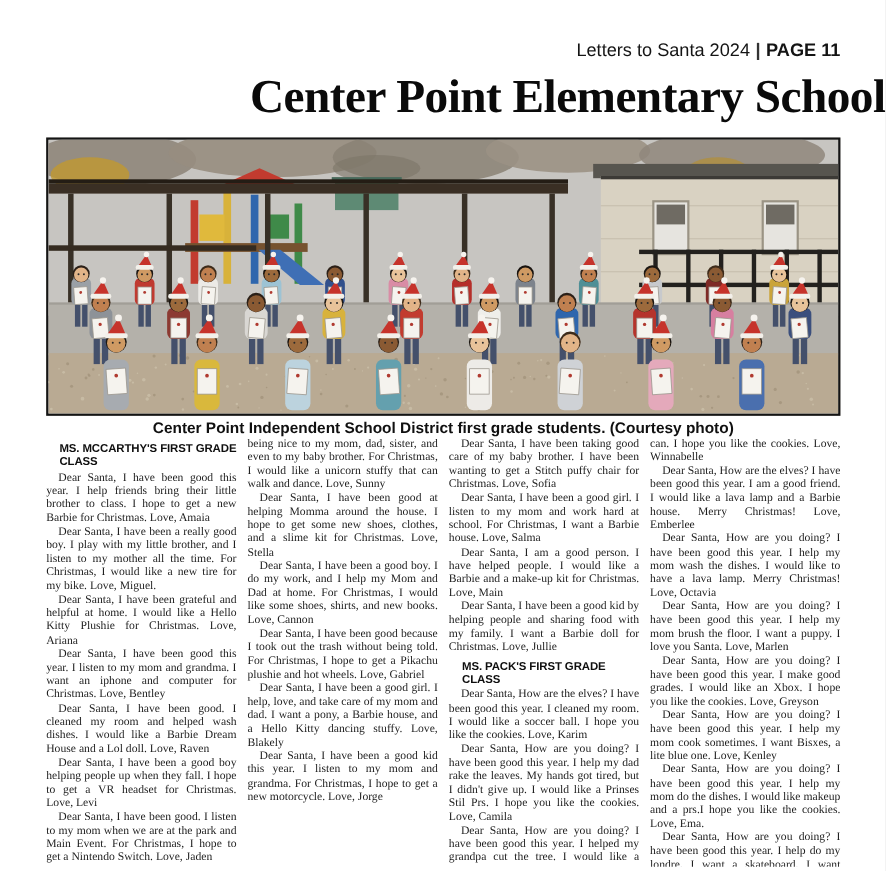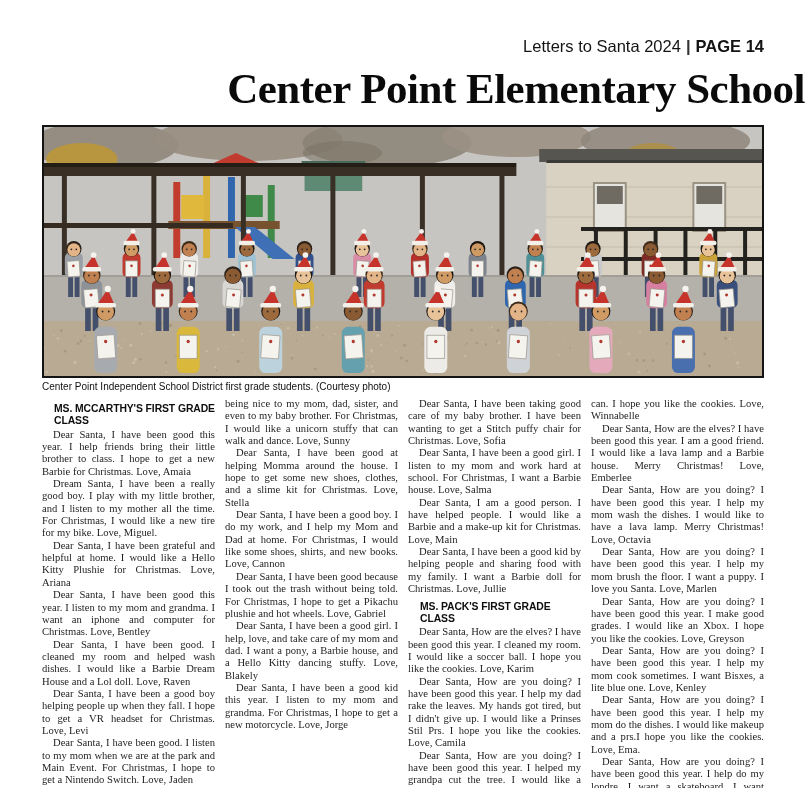--- a/index.html
+++ b/index.html
@@ -20,22 +20,23 @@
     font-size:43px; font-weight:700; letter-spacing:-0.5px; color:#0a0a0a;
     line-height:1.05;
   }
   figure.photo{
     position:absolute; top:125px; left:42px; width:722px; height:253px;
     margin:0; border:2px solid #141414; box-sizing:border-box; background:#c7c5c1;
   }
   figure.photo svg{ display:block; width:100%; height:100%; }
   .caption{
     position:absolute; top:381px; left:42px; width:722px;
-    font-family:"Liberation Sans", sans-serif; font-size:10px; font-weight:400;
+    font-family:"Liberation Sans", sans-serif; font-size:14px; font-weight:700;
     color:#101010;
+    text-align:center;
   }
   .columns{
     position:absolute; top:398px; left:42px; width:722px; height:390px;
     display:flex; gap:10px; overflow:hidden;
   }
   .col{
     width:173px; flex:0 0 173px;
     font-size:10.6px; line-height:12.35px; text-align:justify;
     color:#1d1d1d;
   }
@@ -47,21 +48,21 @@
   }
   .col p{ margin:0; text-indent:11px; }
   .col p.cont{ text-indent:0; }
 </style>
 </head>
 <body>
 
 <div class="page">
 
   <div class="header">
-    <span>Letters to Santa 2024</span><span class="sep">|</span><span class="pg">PAGE 14</span>
+    <span>Letters to Santa 2024</span><span class="sep">|</span><span class="pg">PAGE 11</span>
   </div>
 
   <h1 class="headline">Center Point Elementary School</h1>
 
   <figure class="photo">
     <svg id="photo-svg" viewBox="0 0 722 249" preserveAspectRatio="none">
 
       <rect x="0" y="0" width="722" height="160" fill="#c7c5c1"></rect>
 
       <ellipse cx="60" cy="18" rx="75" ry="24" fill="#8f867b" opacity="0.9"></ellipse>
@@ -707,21 +708,21 @@
         </g>
     </svg>
   </figure>
 
   <div class="caption">Center Point  Independent School District first grade students. (Courtesy photo)</div>
 
   <div class="columns" id="columns">
       <div class="col">
         <div class="heading">MS. MCCARTHY'S FIRST GRADE CLASS</div>
         <p>Dear Santa, I have been good this year. I help friends bring their little brother to class. I hope to get a new Barbie for Christmas. Love, Amaia</p>
-        <p>Dream Santa, I have been a really good boy. I play with my little brother, and I listen to my mother all the time. For Christmas, I would like a new tire for my bike. Love, Miguel.</p>
+        <p>Dear Santa, I have been a really good boy. I play with my little brother, and I listen to my mother all the time. For Christmas, I would like a new tire for my bike. Love, Miguel.</p>
         <p>Dear Santa, I have been grateful and helpful at home. I would like a Hello Kitty Plushie for Christmas. Love, Ariana</p>
         <p>Dear Santa, I have been good this year. I listen to my mom and grandma. I want an iphone and computer for Christmas. Love, Bentley</p>
         <p>Dear Santa, I have been good. I cleaned my room and helped wash dishes. I would like a Barbie Dream House and a Lol doll. Love, Raven</p>
         <p>Dear Santa, I have been a good boy helping people up when they fall. I hope to get a VR headset for Christmas. Love, Levi</p>
         <p>Dear Santa, I have been good. I listen to my mom when we are at the park and Main Event. For Christmas, I hope to get a Nintendo Switch. Love, Jaden</p>
         <p>Dear Santa, I have been good because I help my mom take out the trash. For Christmas, I hope you bring me a drone and an iphone with the drone's profile.  Love, Aiden</p>
       </div>
       <div class="col">
         <p class="cont">being nice to my mom, dad, sister, and even to my baby brother. For Christmas, I would like a unicorn stuffy that can walk and dance. Love, Sunny</p>
         <p>Dear Santa, I have been good at helping Momma around the house. I hope to get some new shoes, clothes, and a slime kit for Christmas. Love, Stella</p>

